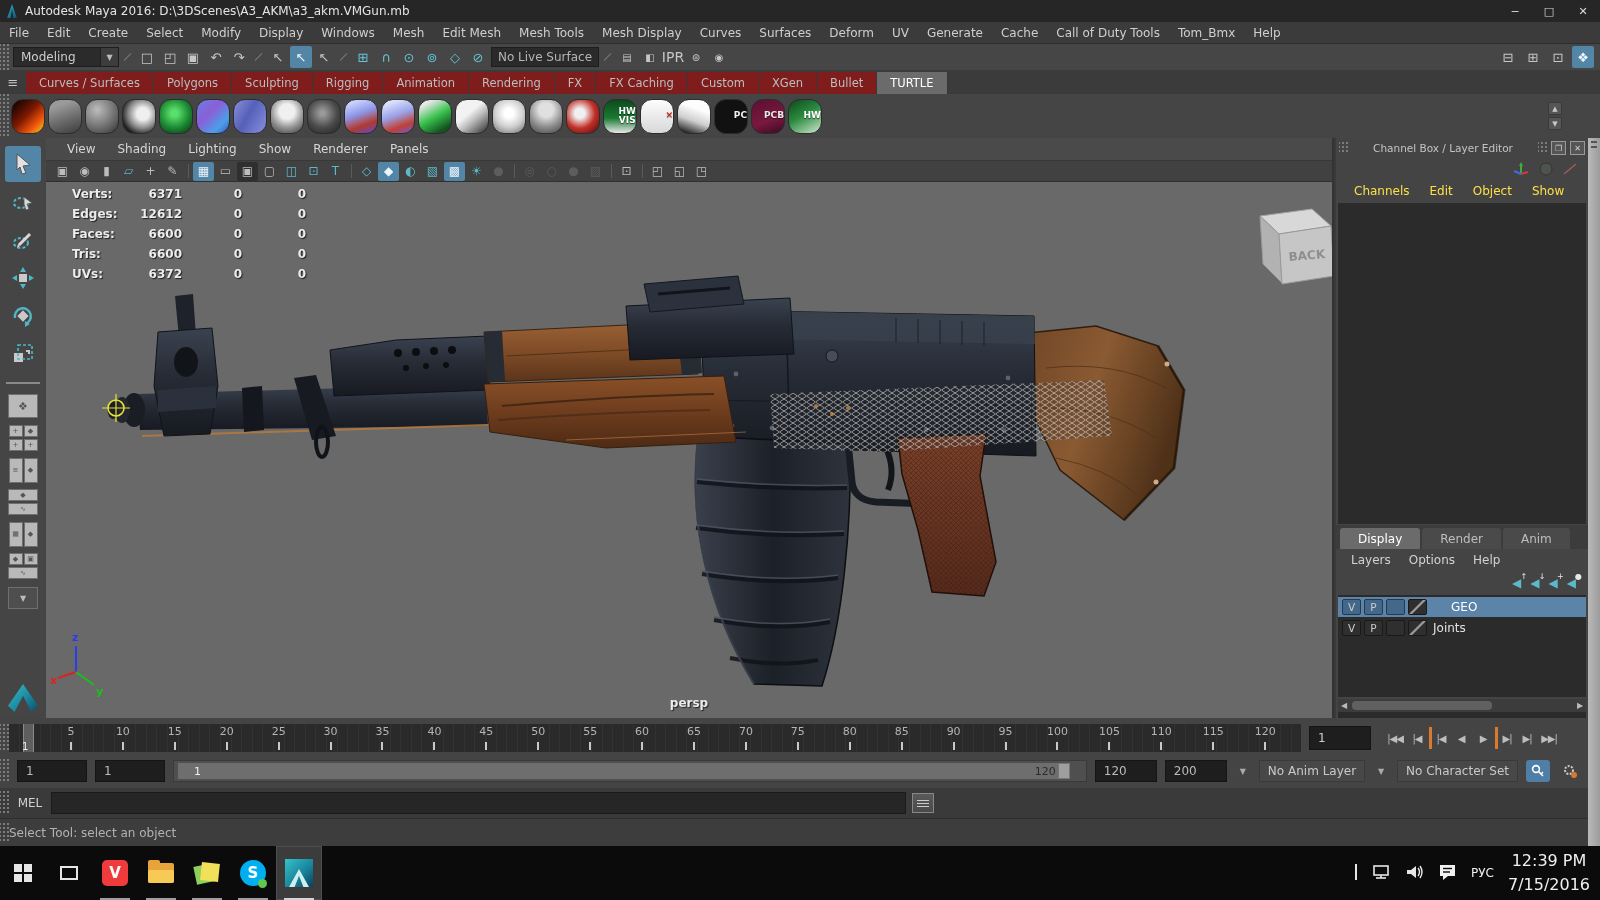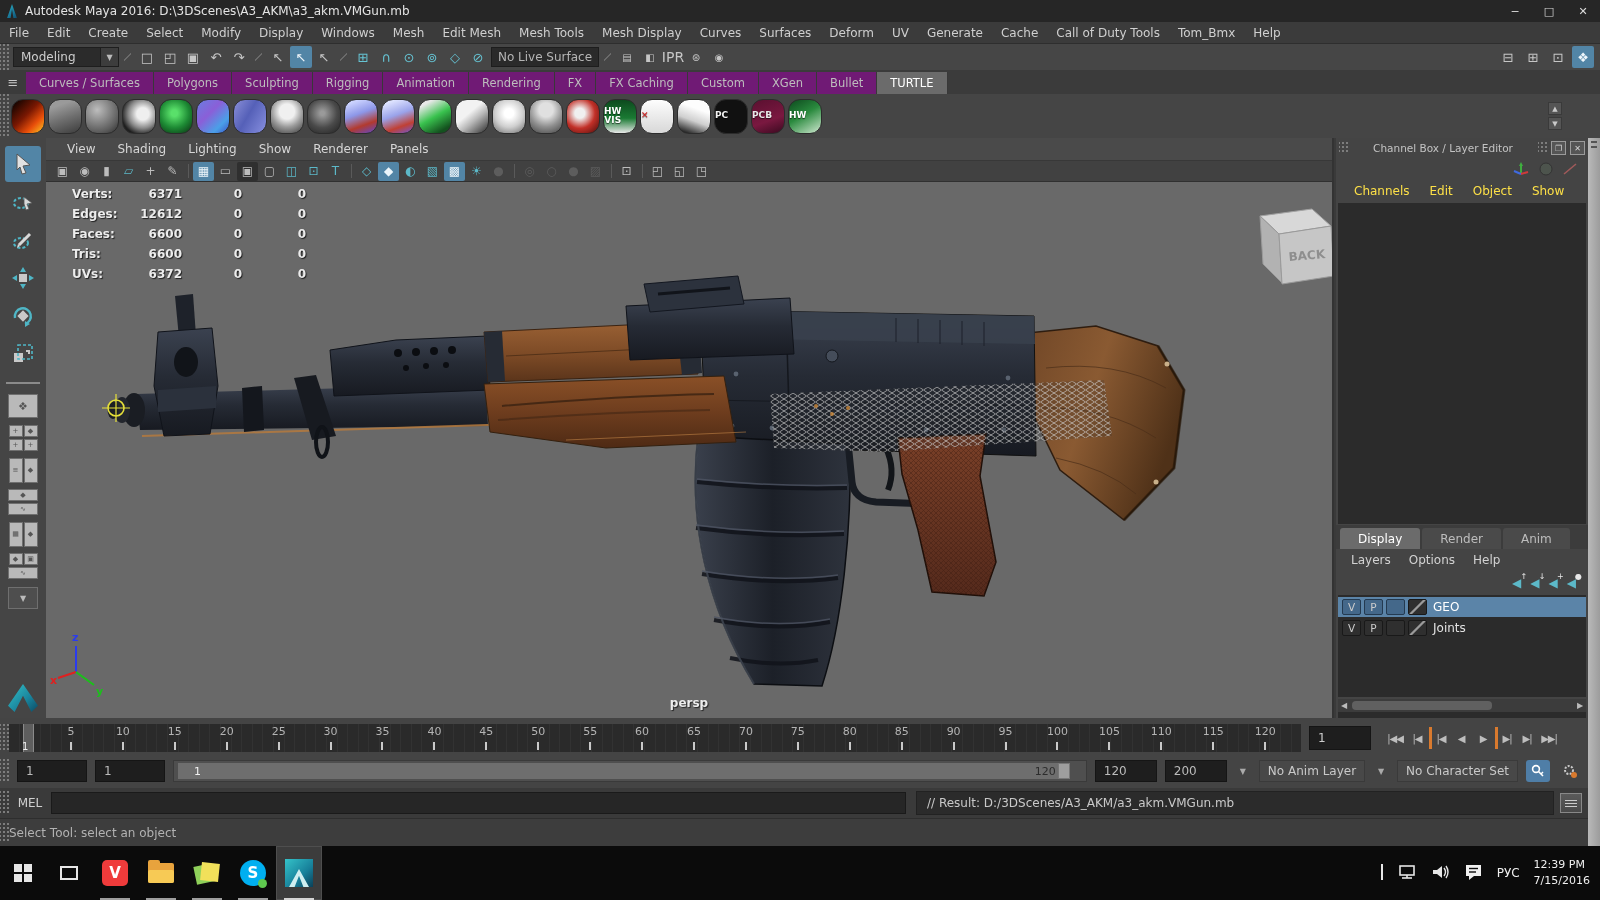--- a/index.html
+++ b/index.html
@@ -24,26 +24,26 @@
   .sl-sep{width:7px;height:18px;margin:0 3px;background:linear-gradient(135deg,transparent 44%,#6a6a6a 45%,#6a6a6a 55%,transparent 56%)}
   .sl-group{display:flex;gap:1px}
   .sl-btn{width:22px;height:22px;display:flex;align-items:center;justify-content:center;font-size:13px;color:#c6c6c6;border-radius:2px}
   .sl-btn.active{background:#5285a6;color:#eef6fb}
   .sl-group.teal .sl-btn{color:#66c4d4}
   .live-field{background:#2a2a2a;border:1px solid #1d1d1d;height:20px;width:108px;display:flex;align-items:center;justify-content:center;font-size:12px;color:#b5b5b5}
   .sl-right{margin-left:auto;display:flex;gap:3px;margin-right:6px}
   
   #shelftabs{left:0;top:70px;width:1600px;height:24px;background:#3b3b3b;display:flex;align-items:flex-end}
   #shelftabs .burger{width:26px;height:100%;display:flex;align-items:center;justify-content:center;color:#c9c9c9;font-size:13px}
-  .shelf-tab{height:22px;padding:0 13px;display:flex;align-items:center;background:#701a75;color:#bdbdbd;font-size:11.5px;border-right:1px solid #383838}
+  .shelf-tab{height:22px;padding:0 13px;display:flex;align-items:center;background:#7f1d1d;color:#bdbdbd;font-size:11.5px;border-right:1px solid #383838}
   .shelf-tab.active{background:#6b6b6b;color:#fff}
   
   #shelf{left:0;top:94px;width:1600px;height:44px;background:#454545;display:flex;align-items:center}
   #shelf .icons{display:flex;gap:3px;margin-left:2px}
-  .shelf-icon{width:34px;height:35px;border-radius:12px;border:1px solid #2c2c2c;display:flex;align-items:center;justify-content:flex-start;overflow:hidden}
+  .shelf-icon{width:34px;height:35px;border-radius:12px;border:1px solid #2c2c2c;display:flex;align-items:center;justify-content:flex-end;overflow:hidden}
   .shelf-icon span{font-size:9px;font-weight:bold;white-space:pre;text-align:center;line-height:1.05;text-shadow:0 1px 1px rgba(0,0,0,.6)}
   .shelf-scroll{margin-left:auto;margin-right:38px;display:flex;flex-direction:column;gap:2px}
   .shelf-scroll button{width:14px;height:13px;background:#555;color:#c9c9c9;font-size:7px;display:flex;align-items:center;justify-content:center;border:1px solid #3a3a3a}
   
   #main{left:0;top:138px;width:1600px;height:580px;background:#3a3a3a;display:flex}
   
   #toolbox{width:46px;height:100%;background:#454545;display:flex;flex-direction:column;align-items:center;padding-top:8px;flex:none}
   .tool-btn{width:36px;height:36px;margin-bottom:2px;border-radius:3px;display:flex;align-items:center;justify-content:center}
   .tool-btn.active{background:#5285a6}
   .tb-sep{width:34px;height:2px;background:#8a8a8a;margin:8px 0}
@@ -146,21 +146,21 @@
   .folder{position:relative;width:26px;height:20px}
   .folder .back{position:absolute;inset:0;background:#e8a33d;border-radius:2px}
   .folder .tab{position:absolute;left:0;top:-3px;width:12px;height:5px;background:#e8a33d;border-radius:2px 2px 0 0}
   .folder .front{position:absolute;left:0;right:0;bottom:0;height:13px;background:#f7ca55;border-radius:2px}
   .notes{position:relative;width:24px;height:24px}
   .notes .n1{position:absolute;left:0;top:4px;width:18px;height:18px;background:#8fd05a;transform:rotate(-12deg)}
   .notes .n2{position:absolute;right:0;top:2px;width:18px;height:18px;background:#f1e05a;transform:rotate(6deg)}
   .mayaico{width:28px;height:28px;background:linear-gradient(135deg,#35c3c9 0%,#17809a 60%,#0b4058);display:flex;align-items:flex-end;justify-content:center}
   .mayaico i{width:20px;height:18px;background:#cfeef0;clip-path:polygon(50% 0,100% 100%,72% 100%,50% 38%,28% 100%,0 100%)}
   #tray{margin-left:auto;display:flex;align-items:center;gap:14px;padding-right:10px;color:#f0f0f0}
-  #tray .clock{text-align:left;font-size:11px;line-height:1.5}
+  #tray .clock{text-align:center;font-size:16px;line-height:1.5}
   #tray .lang{font-size:12px}
   .chev{width:10px;height:10px;border-left:2px solid #e6e6e6;border-top:2px solid #e6e6e6;transform:rotate(45deg) translateY(3px)}
 </style>
 </head>
 <body>
 
 <div class="abs" id="titlebar">
   <span class="mlogo"></span>
   <span>Autodesk Maya 2016: D:\3DScenes\A3_AKM\a3_akm.VMGun.mb</span>
   <span class="wbtns">
@@ -867,21 +867,21 @@
         <button class="le-ic"><span>◀</span><span class="sub">+</span></button>
         <button class="le-ic"><span>◀</span><span class="sub">●</span></button>
       </div>
     <div id="layer-list">
 
         <div class="layer-row selected">
           <button class="lbtn">V</button>
           <button class="lbtn">P</button>
           <button class="lbtn"></button>
           <button class="lswatch"></button>
-          <span style="margin-left:3px">GEO</span>
+          <span style="margin-left:21px">GEO</span>
         </div>
 
         <div class="layer-row">
           <button class="lbtn">V</button>
           <button class="lbtn">P</button>
           <button class="lbtn"></button>
           <button class="lswatch"></button>
           <span style="margin-left:3px">Joints</span>
         </div>
       </div>
@@ -1064,21 +1064,20 @@
         <circle cx="7" cy="7" r="4" fill="none" stroke="#c9c9c9" stroke-width="2" stroke-dasharray="2 1.4"></circle>
         <circle cx="12" cy="12" r="3" fill="#d97a2e"></circle>
       </svg>
   </button>
 </div>
 
 <div class="abs" id="melrow">
   <span class="grip" style="height:24px"></span>
   <button id="mel-label">MEL</button>
   <input id="mel-input" value="" style="">
-  <div id="mel-result">// Result: D:/3DScenes/A3_AKM/a3_akm.VMGun.mb</div>
   <button id="script-btn">
       <i></i>
       <i></i>
       <i></i>
     </button>
 </div>
 
 <div class="abs" id="helprow">
   <span class="grip" style="height:20px"></span>
   <span class="txt">Select Tool: select an object</span>

